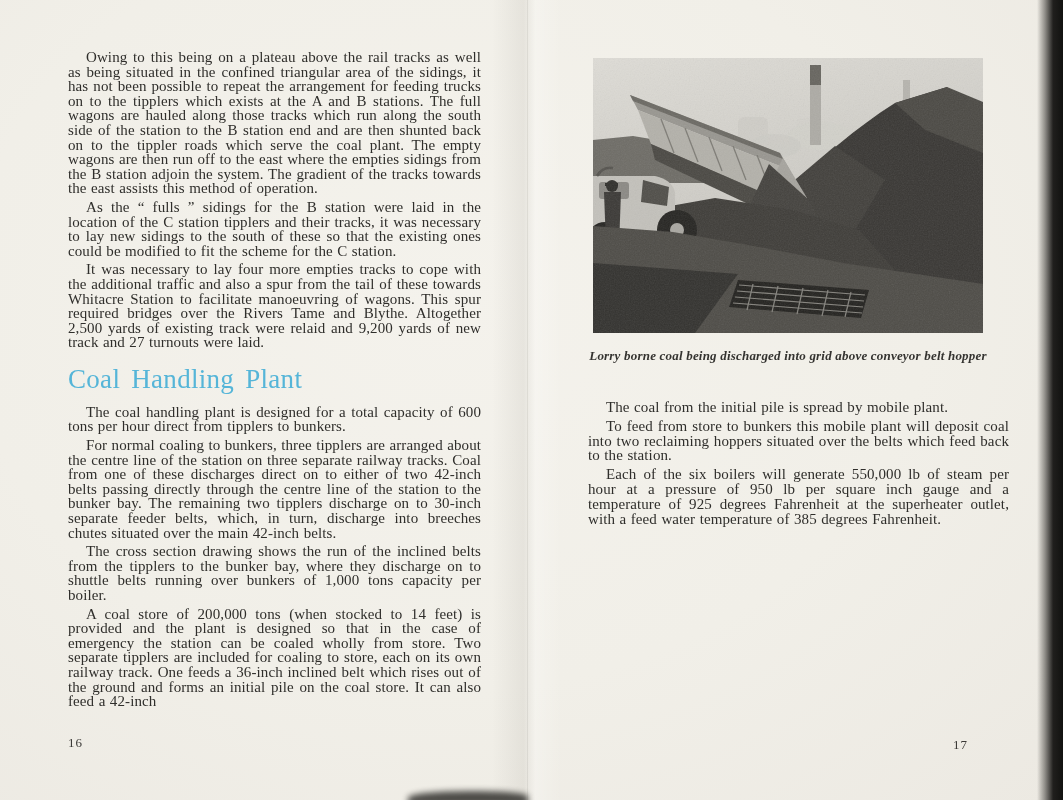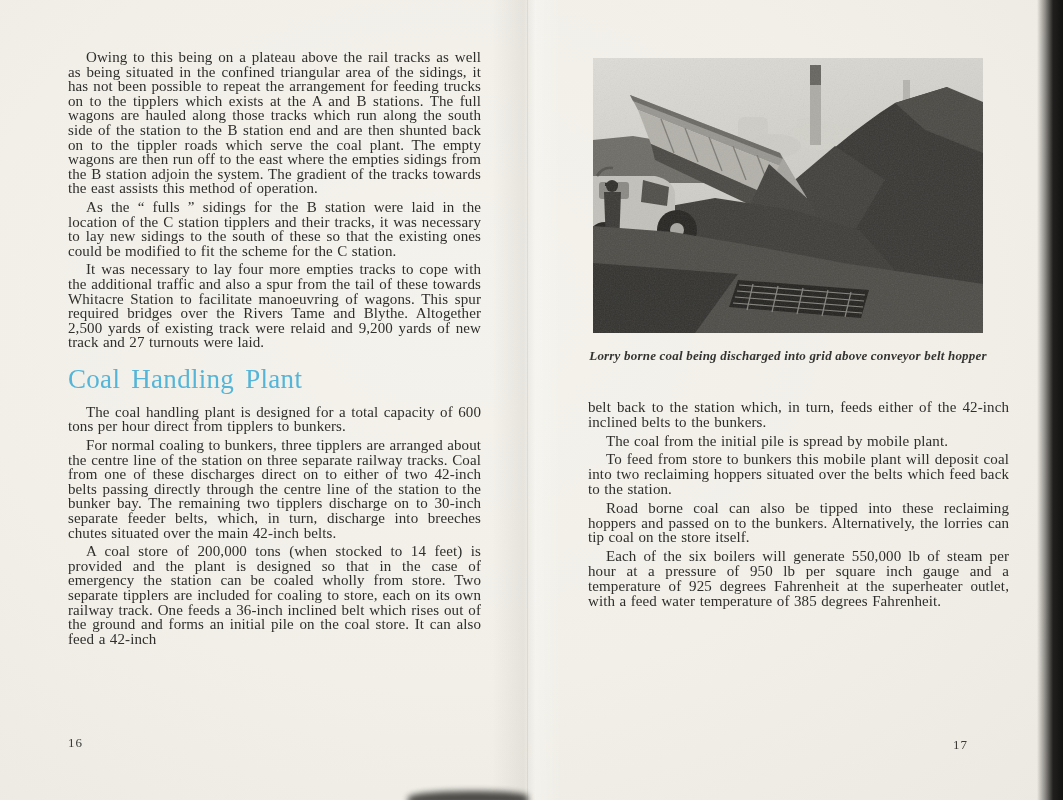--- a/index.html
+++ b/index.html
@@ -72,20 +72,21 @@
 <div class="scan">
 
   <div>
     <div class="col col-left">
       <p class="body">Owing to this being on a plateau above the rail tracks as well as being situated in the confined triangular area of the sidings, it has not been possible to repeat the arrangement for feeding trucks on to the tipplers which exists at the A and B stations.  The full wagons are hauled along those tracks which run along the south side of the station to the B station end and are then shunted back on to the tippler roads which serve the coal plant.  The empty wagons are then run off to the east where the empties sidings from the B station adjoin the system.  The gradient of the tracks towards the east assists this method of operation.</p>
       <p class="body">As the “ fulls ” sidings for the B station were laid in the location of the C station tipplers and their tracks, it was necessary to lay new sidings to the south of these so that the existing ones could be modified to fit the scheme for the C station.</p>
       <p class="body">It was necessary to lay four more empties tracks to cope with the additional traffic and also a spur from the tail of these towards Whitacre Station to facilitate manoeuvring of wagons.  This spur required bridges over the Rivers Tame and Blythe.  Altogether 2,500 yards of existing track were relaid and 9,200 yards of new track and 27 turnouts were laid.</p>
       <h2 class="section-heading">Coal Handling Plant</h2>
       <p class="body">The coal handling plant is designed for a total capacity of 600 tons per hour direct from tipplers to bunkers.</p>
       <p class="body">For normal coaling to bunkers, three tipplers are arranged about the centre line of the station on three separate railway tracks. Coal from one of these discharges direct on to either of two 42-inch belts passing directly through the centre line of the station to the bunker bay.  The remaining two tipplers discharge on to 30-inch separate feeder belts, which, in turn, discharge into breeches chutes situated over the main 42-inch belts.</p>
+      <p class="body">The cross section drawing shows the run of the inclined belts from the tipplers to the bunker bay, where they discharge on to shuttle belts running over bunkers of 1,000 tons capacity per boiler.</p>
       <p class="body">A coal store of 200,000 tons (when stocked to 14 feet) is provided and the plant is designed so that in the case of emergency the station can be coaled wholly from store.  Two separate tipplers are included for coaling to store, each on its own railway track.  One feeds a 36-inch inclined belt which rises out of the ground and forms an initial pile on the coal store.  It can also feed a 42-inch</p>
     </div>
     <div class="page-num page-num-left">16</div>
   </div>
 
   <div>
 
     <figure class="photo" style="margin:0">
       <svg width="390" height="275" viewBox="0 0 390 275" xmlns="http://www.w3.org/2000/svg">
         <defs>
@@ -171,24 +172,22 @@
           </g>
         </g>
 
         <rect width="390" height="275" filter="url(#grain)" opacity="0.13"></rect>
       </svg>
     </figure>
 
     <figcaption class="photo-caption">Lorry borne coal being discharged into grid above conveyor belt hopper</figcaption>
 
     <div class="col col-right">
-      <p class="body noindent">belt back to the station which, in turn, feeds either of the 42-inch inclined belts to the bunkers.</p>
       <p class="body">The coal from the initial pile is spread by mobile plant.</p>
       <p class="body">To feed from store to bunkers this mobile plant will deposit coal into two reclaiming hoppers situated over the belts which feed back to the station.</p>
-      <p class="body">Road borne coal can also be tipped into these reclaiming hoppers and passed on to the bunkers.  Alternatively, the lorries can tip coal on the store itself.</p>
       <p class="body">Each of the six boilers will generate 550,000 lb of steam per hour at a pressure of 950 lb per square inch gauge and a temperature of 925 degrees Fahrenheit at the superheater outlet, with a feed water temperature of 385 degrees Fahrenheit.</p>
     </div>
     <div class="page-num page-num-right">17</div>
   </div>
 
   <div class="gutter"></div>
   <div class="gutter-line"></div>
   <div class="bottom-smudge"></div>
   <div class="edge-right"></div>
 </div>

